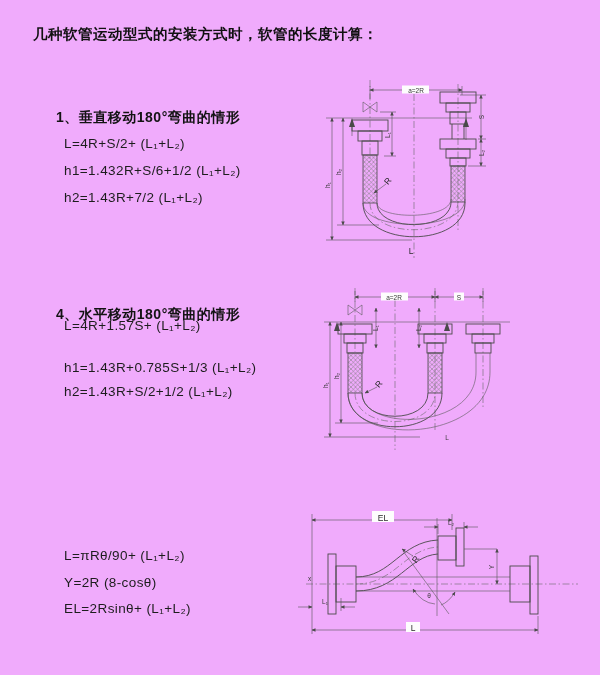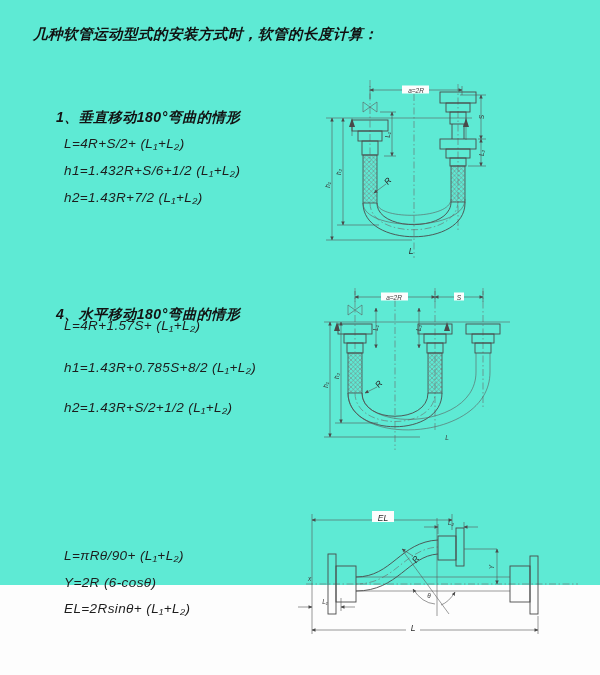--- a/index.html
+++ b/index.html
@@ -1,17 +1,17 @@
 <!DOCTYPE html>
 <html><head>
 <meta charset="utf-8">
 <style>
   html,body{margin:0;padding:0;}
   body{width:600px;height:675px;background:#fdfdfd;font-family:"Liberation Sans","DejaVu Sans",sans-serif;overflow:hidden;}
-  #page{position:relative;width:600px;height:585px;background:#5eead4;font-style:italic;}
+  #page{position:relative;width:600px;height:675px;background:#f0abfc;}
   .title{position:absolute;left:33px;top:25px;font-size:14.5px;font-weight:bold;color:#111;letter-spacing:0.5px;}
   .sec-head{position:absolute;left:56px;font-size:14px;font-weight:bold;color:#131313;letter-spacing:0.5px;}
   .formula{position:absolute;left:64px;font-size:13.5px;color:#1d1d1d;letter-spacing:0.4px;text-align:center;}
   svg{position:absolute;overflow:visible;}
   svg text{font-family:"Liberation Sans","DejaVu Sans",sans-serif;fill:#333;}
   .thin{stroke:#5a5a5a;stroke-width:0.6;fill:none;}
   .med{stroke:#4a4a4a;stroke-width:0.9;fill:none;}
   .cl{stroke:#6a6a6a;stroke-width:0.6;fill:none;stroke-dasharray:7 2.5 1.5 2.5;}
   .dim{stroke:#555;stroke-width:0.6;fill:none;}
   .lbl{font-size:6.5px;fill:#3a3a3a;}
@@ -127,22 +127,22 @@
     <g>
       <line class="dim" x1="386" y1="184" x2="374" y2="193" marker-end="url(#arw)"></line>
       <text class="lblb" x="390" y="183" text-anchor="middle" transform="rotate(-50 390 183)">R</text>
     </g>
 
     <text class="lblb" x="411" y="254" text-anchor="middle">L</text>
   </svg>
 
   <div class="sec-head" style="top:306px">4、水平移动180°弯曲的情形</div>
   <div class="formula" style="top:318px">L=4R+1.57S+ (L₁+L₂)</div>
-  <div class="formula" style="top:360px">h1=1.43R+0.785S+8/2 (L₁+L₂)</div>
-  <div class="formula" style="top:400px">h2=1.43R+S/2+1/2 (L₁+L₂)</div>
+  <div class="formula" style="top:360px">h1=1.43R+0.785S+1/3 (L₁+L₂)</div>
+  <div class="formula" style="top:384px">h2=1.43R+S/2+1/2 (L₁+L₂)</div>
 
   <svg style="left:312px;top:283px" width="288" height="172" viewBox="312 283 288 172">
 
     <g>
       <line class="cl" x1="355" y1="288" x2="355" y2="352"></line>
       <line class="cl" x1="435" y1="288" x2="435" y2="430"></line>
       <line class="cl" x1="483" y1="288" x2="483" y2="408"></line>
       <line class="cl" x1="395" y1="300" x2="395" y2="450"></line>
     </g>
 
@@ -217,21 +217,21 @@
 
     <g>
       <line class="dim" x1="377" y1="387" x2="365" y2="393" marker-end="url(#arw)"></line>
       <text class="lblb" x="381" y="386" text-anchor="middle" transform="rotate(-50 381 386)">R</text>
     </g>
 
     <text class="lbl" x="447" y="440" text-anchor="middle">L</text>
   </svg>
 
   <div class="formula" style="top:548px">L=πRθ/90+ (L₁+L₂)</div>
-  <div class="formula" style="top:575px">Y=2R (6-cosθ)</div>
+  <div class="formula" style="top:575px">Y=2R (8-cosθ)</div>
   <div class="formula" style="top:601px">EL=2Rsinθ+ (L₁+L₂)</div>
 
   <svg style="left:300px;top:500px" width="300" height="145" viewBox="300 500 300 145">
 
     <g>
       <line class="cl" x1="306" y1="584" x2="578" y2="584"></line>
       <text class="lbl" x="308" y="581" font-size="5.5">x</text>
     </g>
 
     <g>

